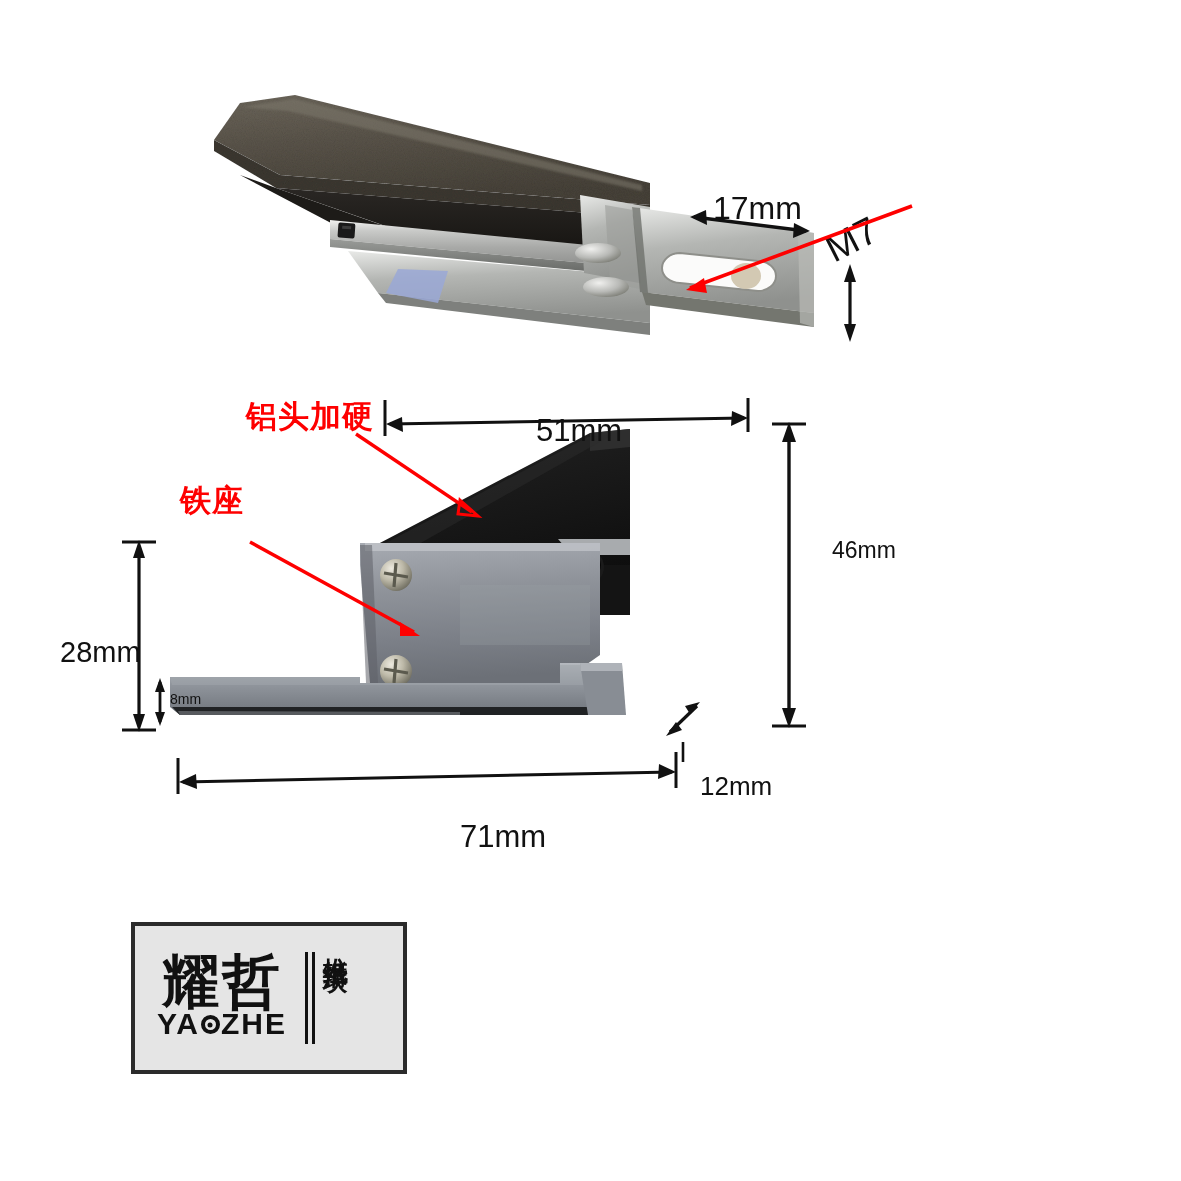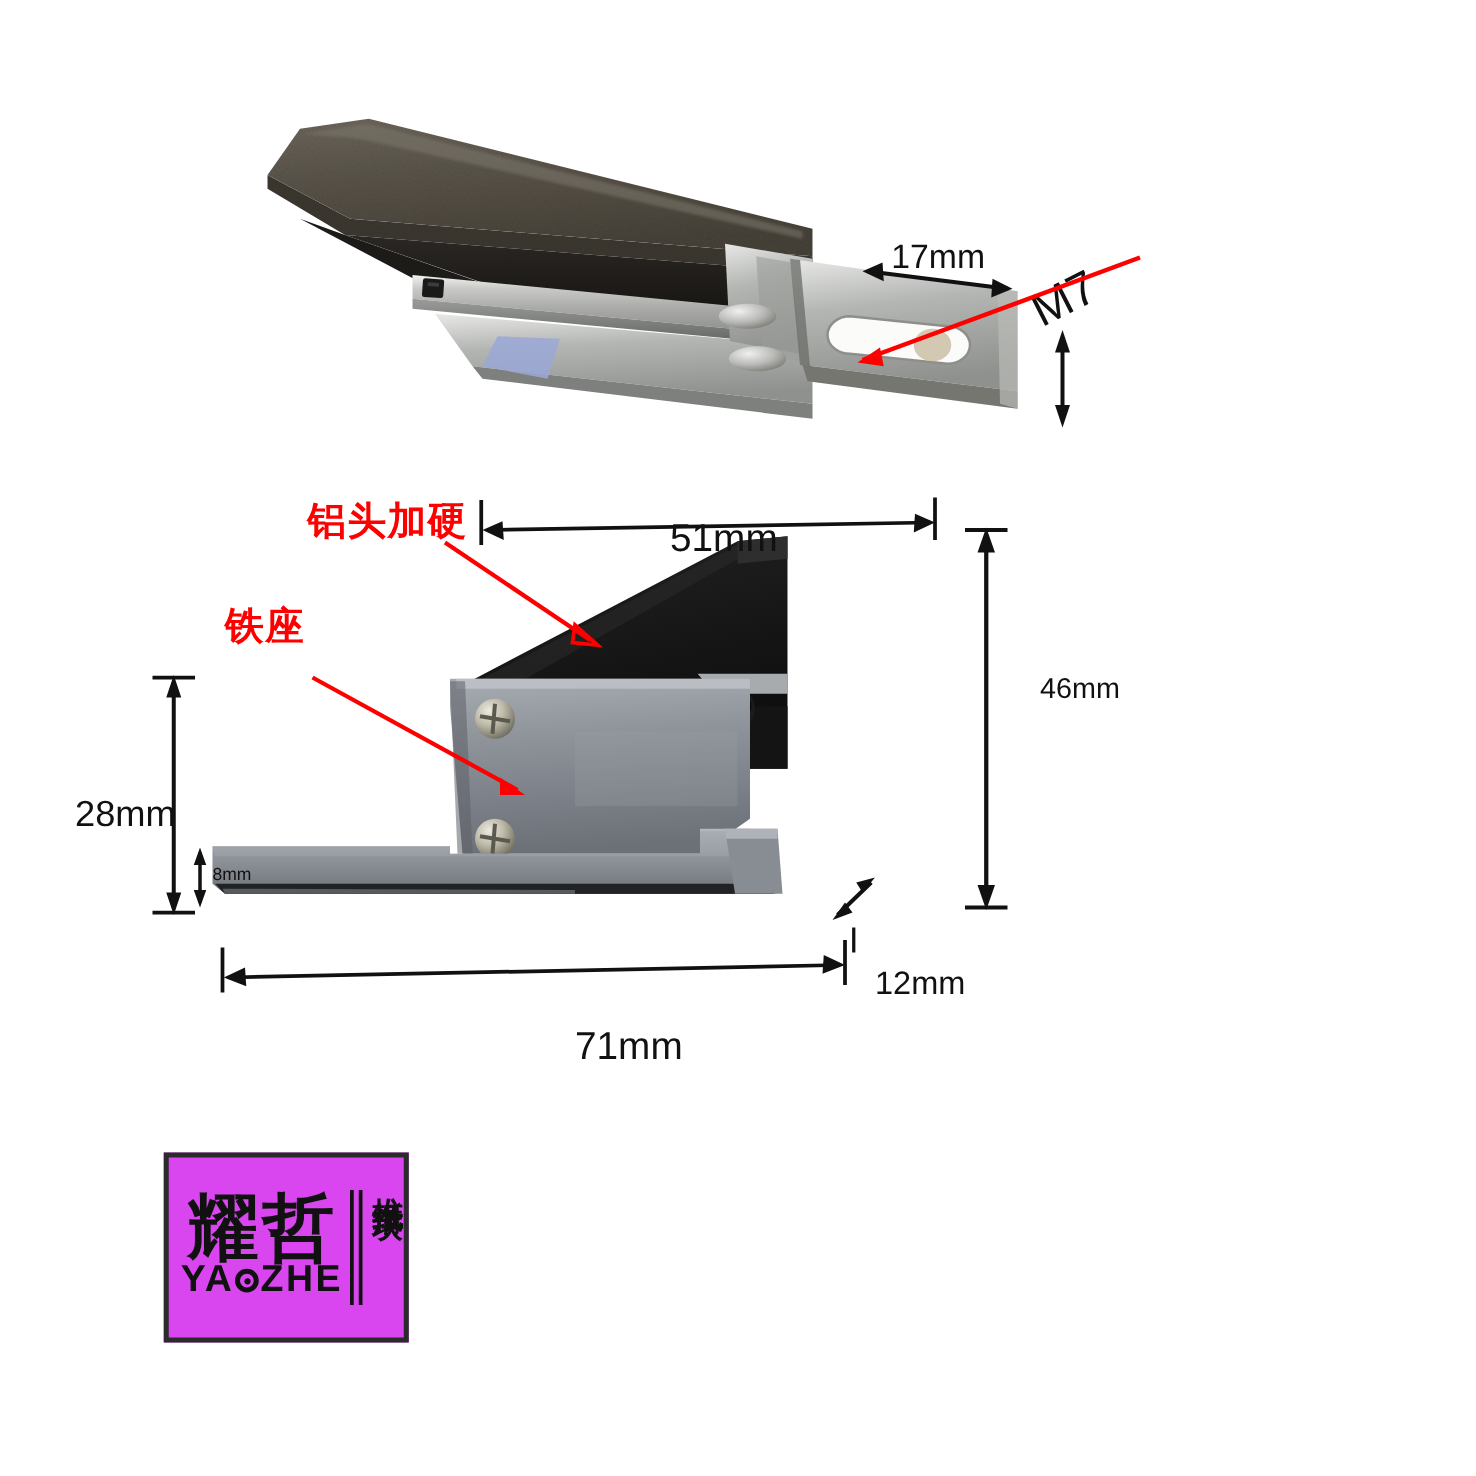--- a/index.html
+++ b/index.html
@@ -14,21 +14,21 @@
   .abs{position:absolute;}
 
   
   .dim{
     position:absolute;
     color:#111;
     font-family:"Liberation Sans","DejaVu Sans",sans-serif;
     white-space:nowrap;
     line-height:1;
   }
-  .dim-17{font-size:27px;}
+  .dim-17{font-size:32px;}
   .dim-51{font-size:31px;}
   .dim-46{font-size:23px;margin-left:36px;}
   .dim-28{font-size:29px;}
   .dim-8{font-size:14px;}
   .dim-12{font-size:26px;margin-top:47px;}
   .dim-71{font-size:31px;}
 
   .m7{
     position:absolute;
     color:#111;
@@ -51,22 +51,22 @@
   }
 
   svg.overlay{position:absolute;left:0;top:0;width:1181px;height:1181px;pointer-events:none;}
 
   
   #photo-top{left:180px;top:55px;width:690px;height:330px;}
   #photo-side{left:160px;top:415px;width:560px;height:345px;}
 
   
   #logo{
-    position:absolute;left:131px;top:922px;width:196px;height:152px;
-    border:4px solid #2b2b2b;background:#d946ef;box-sizing:border-box;
+    position:absolute;left:131px;top:922px;width:276px;height:152px;
+    border:4px solid #2b2b2b;background:#e5e5e5;box-sizing:border-box;
     display:flex;align-items:center;
   }
   #logo-left{
     width:168px;height:100%;
     display:flex;flex-direction:column;justify-content:center;align-items:center;
     padding-left:6px;box-sizing:border-box;
   }
   #logo-cn{
     font-family:"DejaVu Sans","Liberation Sans",sans-serif;
     font-size:58px;font-weight:700;color:#111;line-height:0.95;

